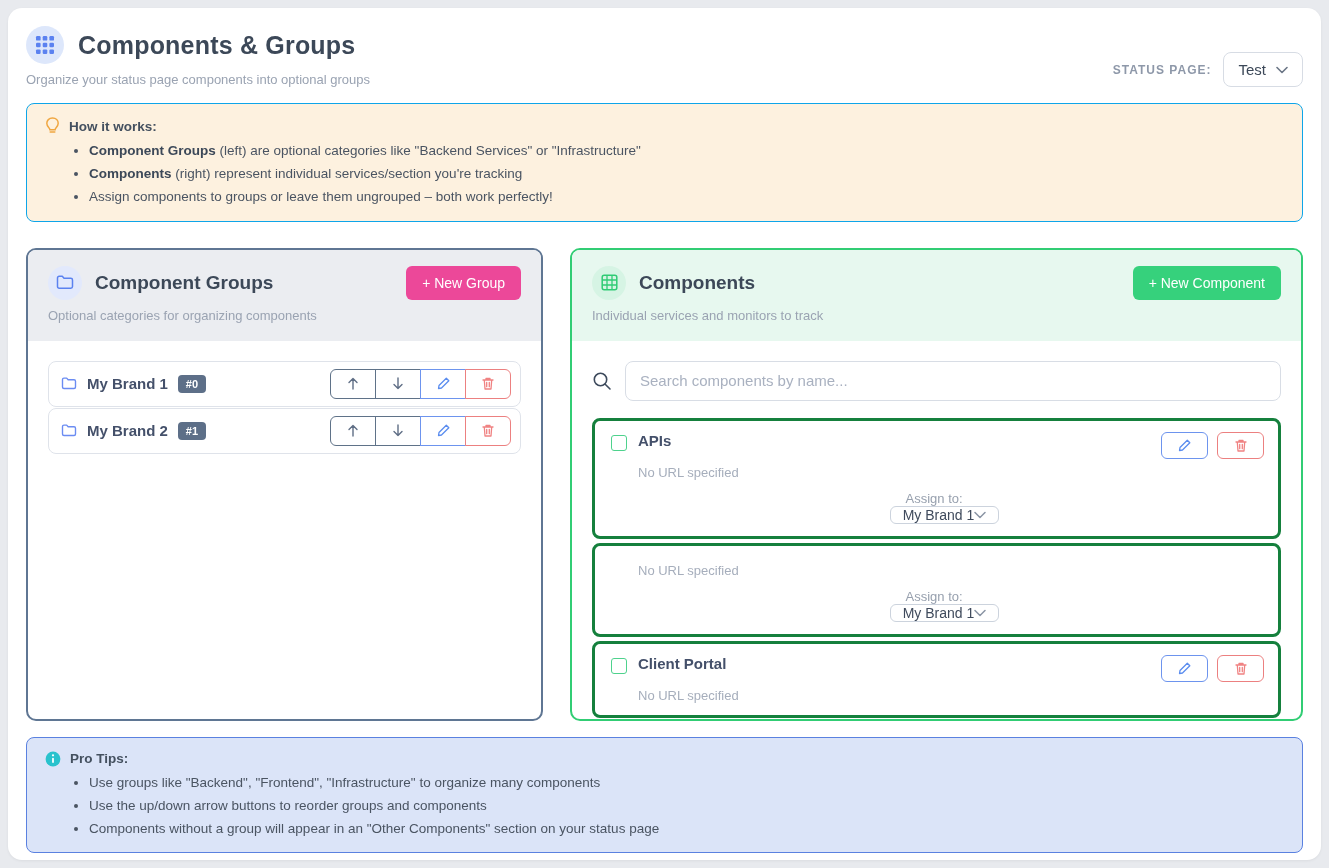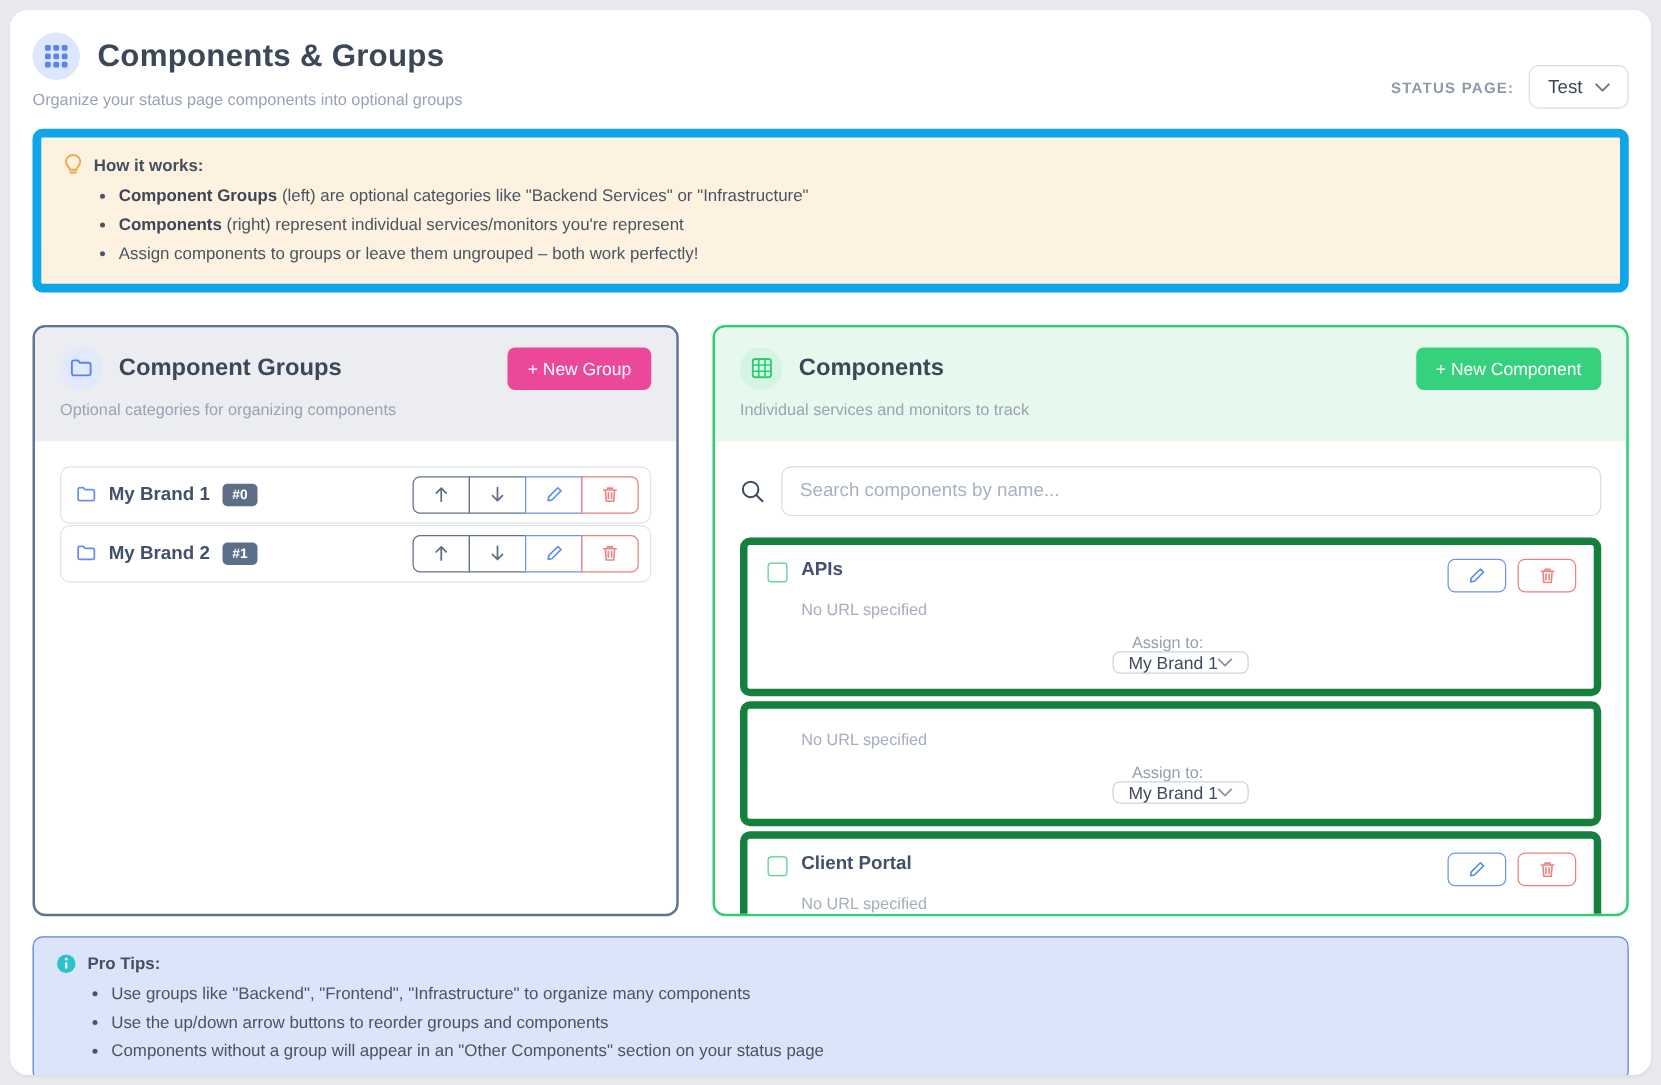--- a/index.html
+++ b/index.html
@@ -32,21 +32,21 @@
   .header-right { display:flex; align-items:center; gap:12px; margin-top:8px; }
   .status-label { font-size:12px; color:#8e98a9; letter-spacing:1px; font-weight:600; }
   .status-select {
     display:flex; align-items:center; gap:10px;
     border:1px solid #d7dce4; border-radius:8px; background:#fff;
     padding:8px 14px; font-size:15px; color:#3c4858; cursor:pointer;
   }
 
   
   .note-box { border-radius:8px; padding:13px 18px 14px; margin-top:16px; }
-  .note-box.orange { background:#fdf1df; border:7px solid #0ea5e9; }
+  .note-box.orange { background:#fdf1df; border:1px solid #0ea5e9; }
   .note-box.blue { background:#dbe4f8; border:1px solid #5a81e0; }
   .note-title-row { display:flex; align-items:center; gap:9px; }
   .note-title { font-size:13.5px; font-weight:700; color:#44505f; }
   .note-box ul { margin:7px 0 0 44px; }
   .note-box li { font-size:13.5px; color:#4a5462; margin-top:5px; line-height:1.35; }
   .note-box li strong { color:#3c4858; }
 
   
   .panels { display:flex; gap:27px; margin-top:26px; }
   .panel { border-radius:10px; height:473px; background:#fff; overflow:hidden; }
@@ -86,21 +86,21 @@
   .seg-btn.delete { border-color:#ec8080; z-index:2; }
 
   
   .search-row { display:flex; align-items:center; gap:13px; margin-bottom:17px; }
   .search-input {
     flex:1; height:40px; border:1px solid #d8dde5; border-radius:8px;
     padding:0 14px; font-size:15px; color:#3c4858; font-family:inherit; outline:none;
   }
   .search-input::placeholder { color:#a9b1c0; }
 
-  .component-card { border:6px solid #15803d; border-radius:8px; padding:11px 14px 12px; margin-bottom:4px; background:#fff; }
+  .component-card { border:3px solid #15803d; border-radius:8px; padding:11px 14px 12px; margin-bottom:4px; background:#fff; }
   .comp-top { display:flex; align-items:flex-start; }
   .comp-check { width:16px; height:16px; border:1.5px solid #4ed28d; border-radius:3px; margin:3px 11px 0 2px; cursor:pointer; flex:0 0 auto; background:#fff; }
   .comp-name { font-size:15px; font-weight:700; color:#44506a; }
   .comp-url { font-size:13px; color:#a6aebc; margin:6px 0 0 29px; }
   .comp-btns { margin-left:auto; display:flex; gap:9px; }
   .mini-btn { width:47px; height:27px; border-radius:6px; background:#fff; cursor:pointer; display:flex; align-items:center; justify-content:center; padding:0; }
   .mini-btn.edit { border:1px solid #6d94ee; }
   .mini-btn.delete { border:1px solid #ec8080; }
   .assign-row { display:flex; align-items:center; margin-top:11px;flex-direction:column; }
   .assign-label { font-size:13px; color:#97a0ae; width:62px; flex:0 0 auto; }
@@ -157,21 +157,21 @@
       <span class="icon">
         <svg width="15" height="18" viewBox="0 0 15 18">
           <path d="M7.5 1 C 3.9 1 1.8 3.6 1.8 6.3 C 1.8 8.2 2.8 9.4 3.7 10.4 C 4.4 11.2 4.9 11.9 4.9 12.8 L 10.1 12.8 C 10.1 11.9 10.6 11.2 11.3 10.4 C 12.2 9.4 13.2 8.2 13.2 6.3 C 13.2 3.6 11.1 1 7.5 1 Z" fill="none" stroke="#f0a742" stroke-width="1.5"></path>
           <line x1="5.2" y1="15" x2="9.8" y2="15" stroke="#f0a742" stroke-width="1.5" stroke-linecap="round"></line>
         </svg>
       </span>
       <span class="note-title">How it works:</span>
     </div>
     <ul>
       <li><strong>Component Groups</strong><span> (left) are optional categories like "Backend Services" or "Infrastructure"</span></li>
-      <li><strong>Components</strong><span> (right) represent individual services/monitors you're represent</span></li>
+      <li><strong>Components</strong><span> (right) represent individual services/section you're tracking</span></li>
       <li><strong></strong><span>Assign components to groups or leave them ungrouped – both work perfectly!</span></li>
     </ul>
   </div>
 
   <div class="panels">
 
     <section class="panel groups">
       <div class="panel-header">
         <div class="head-row">
           <span class="panel-icon-circle">

